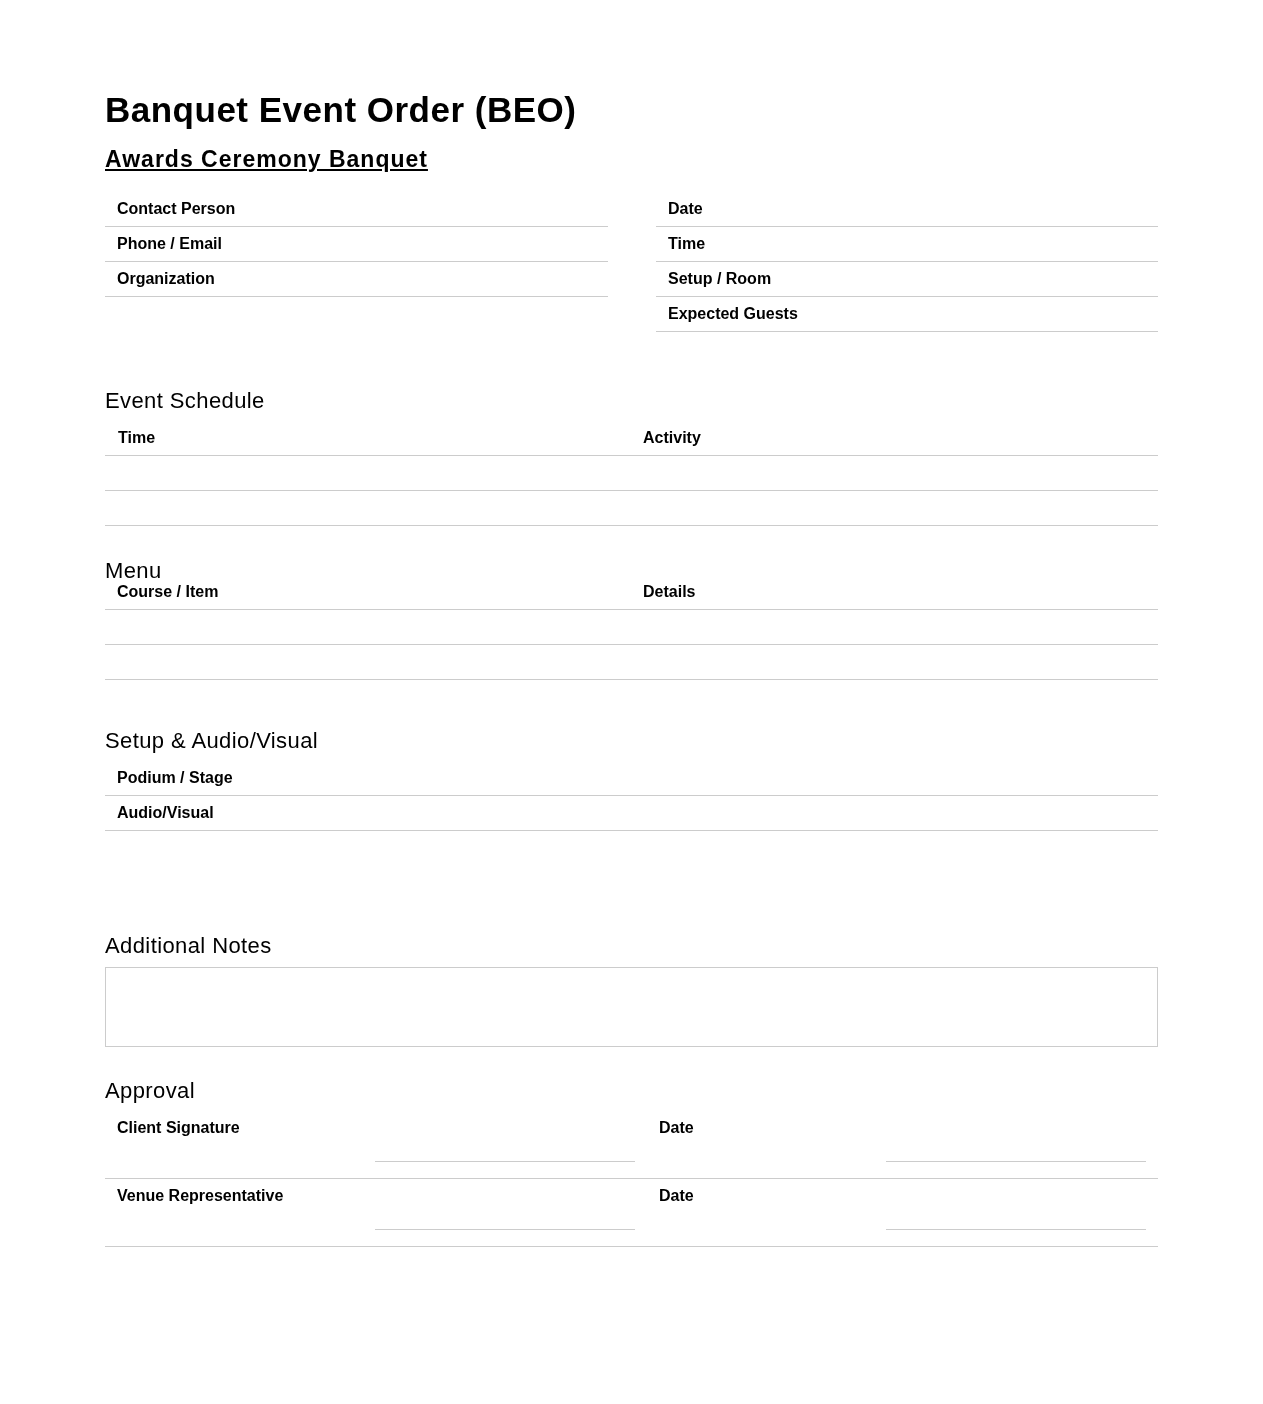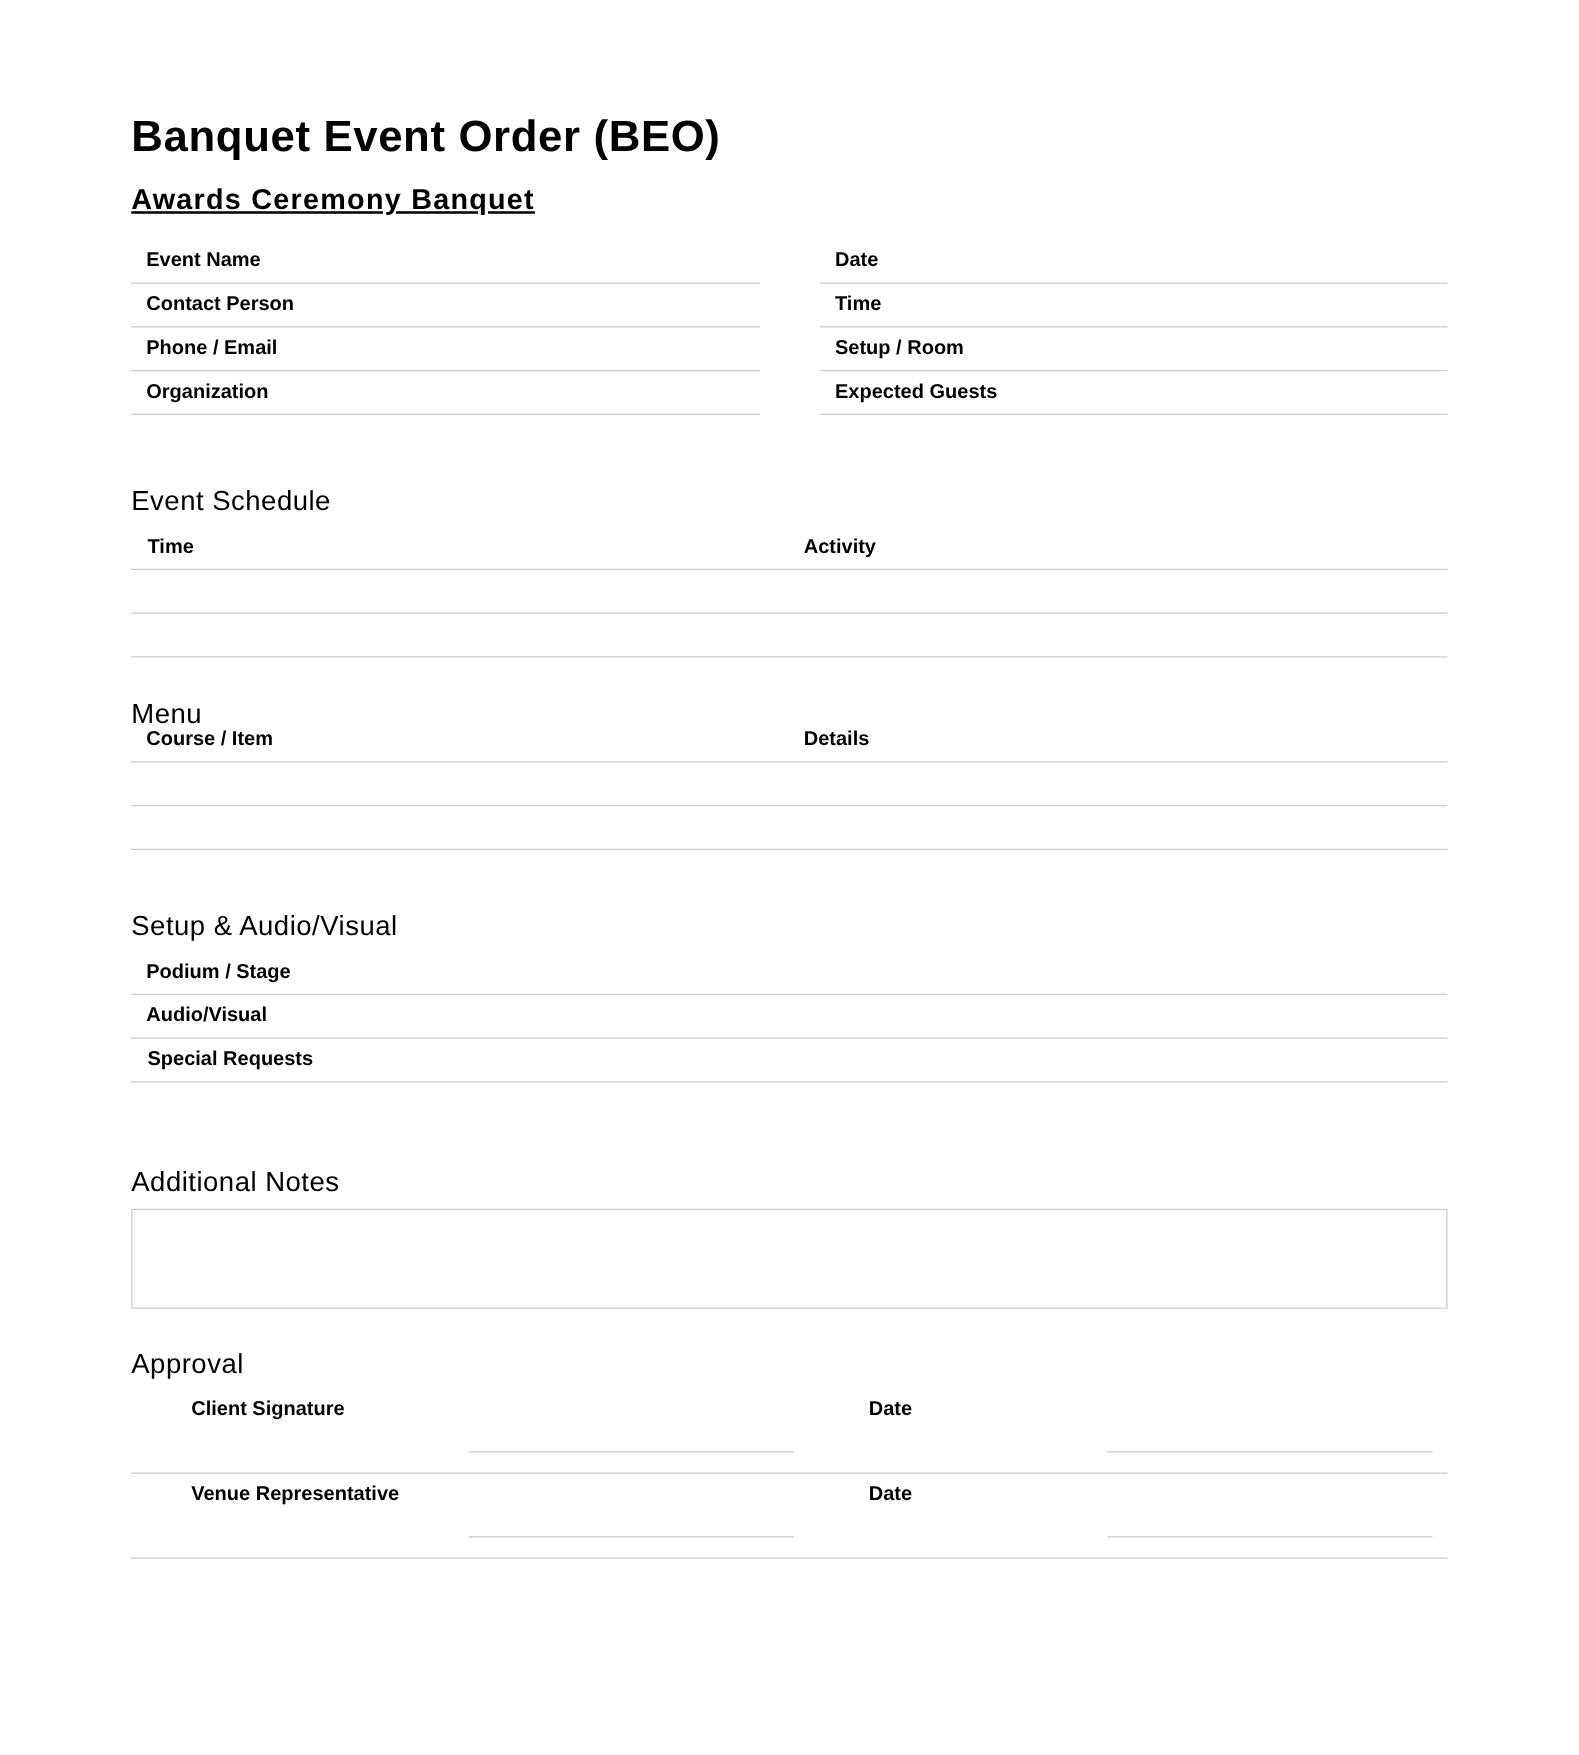--- a/index.html
+++ b/index.html
@@ -35,38 +35,35 @@
   .table .row { position: relative; }
   .notes-box {
     position: absolute; left: 0; top: 967px; width: 1051px; height: 78px;
     border: 1px solid #cccccc;
   }
   .approval { position: absolute; left: 0; top: 1111px; width: 1053px; }
   .appr-row {
     position: relative; height: 67px; border-bottom: 1px solid #cccccc;
   }
   .appr-row .lbl {
-    position: absolute; top: 8px; font-size: 16px; font-weight: bold; white-space: nowrap; margin-left: 36px;
+    position: absolute; top: 8px; font-size: 16px; font-weight: bold; white-space: nowrap;
   }
   .sig-line {
     position: absolute; top: 50px; height: 0; border-bottom: 1px solid #cccccc;
   }
 </style>
 </head>
 <body>
 
 <div class="page">
 
   <div class="title">Banquet Event Order (BEO)</div>
   <div class="subtitle">Awards Ceremony Banquet</div>
 
   <div class="info-col left">
-    <div class="row">
-        <span class="lbl">Event Name</span>
-      </div>
     <div class="row">
         <span class="lbl">Contact Person</span>
       </div>
     <div class="row">
         <span class="lbl">Phone / Email</span>
       </div>
     <div class="row">
         <span class="lbl">Organization</span>
       </div>
   </div>
@@ -106,23 +103,20 @@
   </div>
 
   <div class="section-title" style="top:728px;">Setup &amp; Audio/Visual</div>
   <div class="table" style="top:761px;">
     <div class="row">
         <span class="lbl">Podium / Stage</span>
       </div>
     <div class="row">
         <span class="lbl">Audio/Visual</span>
       </div>
-    <div class="row">
-        <span class="lbl" style="padding-left:13px">Special Requests</span>
-      </div>
   </div>
 
   <div class="section-title" style="top:933px;">Additional Notes</div>
   <div class="notes-box"></div>
 
   <div class="section-title" style="top:1078px;">Approval</div>
   <div class="approval">
     <div class="appr-row">
       <span class="lbl" style="left:12px">Client Signature</span>
       <div class="sig-line" style="left:270px; width:260px;"></div>

